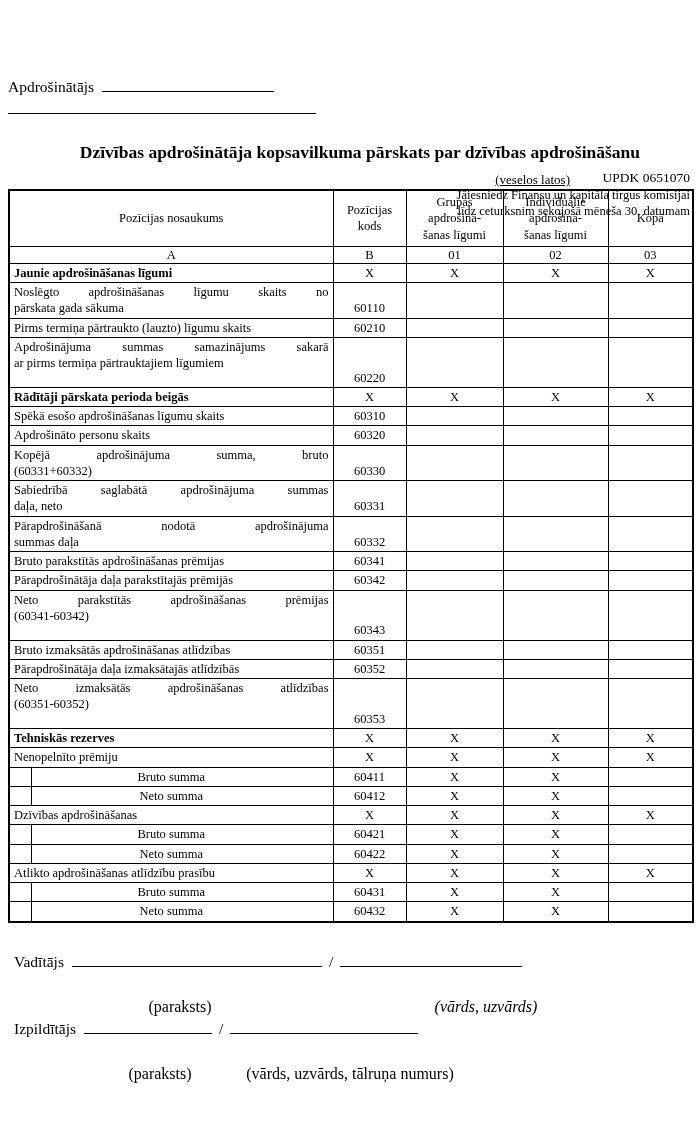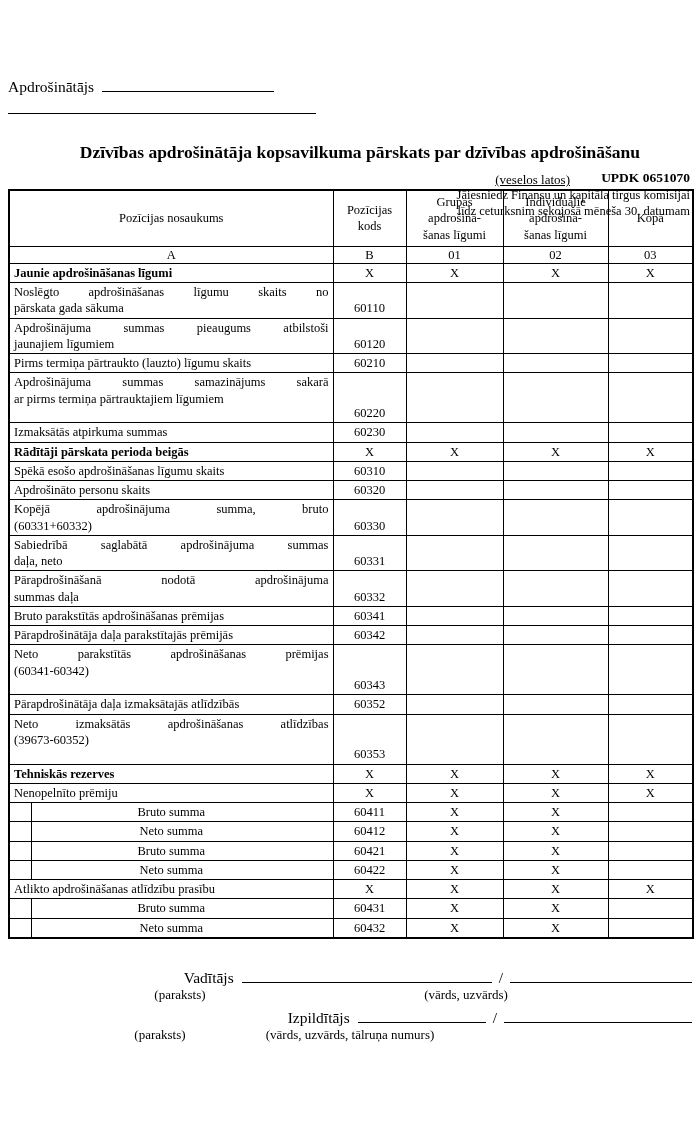--- a/index.html
+++ b/index.html
@@ -13,21 +13,21 @@
   .sheet { padding: 0 8px; position: relative; }
 
   
   .insurer-row { margin-top: 76px; font-size: 15.5px; }
   .blank { display: inline-block; border-bottom: 1px solid #000; height: 1.05em; vertical-align: baseline; }
   .insurer-blank { width: 172px; margin-left: 8px; }
   .insurer-line2 { width: 308px; border-bottom: 1px solid #000; height: 14px; margin-top: 4px; }
 
   
   .corner-note { position: absolute; top: 93px; right: 10px; text-align: right; font-size: 12.5px; line-height: 1.3; }
-  .corner-note .updk { font-weight: bold; font-size: 13.5px; }
+  .corner-note .updk { font-weight: normal; font-size: 13.5px; }
 
   
   .page-title { width: 580px; margin: 28px auto 0; text-align: right; font-weight: bold; font-size: 17.5px; line-height: 1.25; }
   .page-subtitle { text-align: center; font-size: 15px; margin-top: 3px; }
   .units-note { text-align: right; padding-right: 122px; font-size: 13px; margin-top: 8px; margin-bottom: 1px; text-decoration: underline; }
 
   
   table.form { border-collapse: collapse; width: 684px; table-layout: fixed; border: 2px solid #000; }
   .col-name { width: 324px; } .col-code { width: 73px; } .col-group { width: 97px; }
   .col-individual { width: 105px; } .col-total { width: 85px; }
@@ -38,31 +38,31 @@
   .jl { text-align: justify; text-align-last: justify; -moz-text-align-last: justify; }
   .row-section .c-name { font-weight: bold; }
   .row-sub .c-name { text-align: center; vertical-align: middle;
     background: linear-gradient(#000,#000) no-repeat 21px 0; background-size: 1px 100%; }
   .c-code { text-align: center; vertical-align: bottom; }
   .c-val { text-align: center; vertical-align: middle; }
   tr.tall { height: 50px; }
 
   
   .sig-block { margin-top: 28px; font-size: 15.5px; }
-  .sig-row { margin-left: 6px; white-space: nowrap; text-align: right; }
+  .sig-row { margin-left: 6px; white-space: nowrap; }
   .slash { margin: 0 7px; }
   .s1 { width: 250px; margin-left: 8px; }
   .s2 { width: 182px; }
   .e1 { width: 128px; margin-left: 8px; }
   .e2 { width: 188px; }
   .sig-row2 { margin-top: 4px; }
-  .cap-row { position: relative; height: 16px; font-size: 13px; }
+  .cap-row { position: relative; height: 16px; font-size: 16px; margin-top: 27px; }
   .cap { position: absolute; top: 0; transform: translateX(-50%); white-space: nowrap; }
   .cap-paraksts1 { left: 172px; }
-  .cap-vards1 { left: 458px; }
+  .cap-vards1 { left: 478px; font-style: italic; }
   .cap-paraksts2 { left: 152px; }
   .cap-vards2 { left: 342px; }
 </style>
 </head>
 <body>
 
 <div class="sheet">
 
   <div class="insurer-row">
     <span>Apdrošinātājs</span><span class="blank insurer-blank"></span>
@@ -122,56 +122,37 @@
             <div class="jl">Noslēgto apdrošināšanas līgumu skaits no</div>
             <div>pārskata gada sākuma</div>
           </td>
           <td class="c-code">60110</td>
           <td class="c-val"></td>
           <td class="c-val"></td>
           <td class="c-val"></td>
         </tr>
         <tr class="row-normal">
           <td class="c-name">
-            <div class="jl">Apdrošinājuma summas pieaugums atbilstoši</div>
-            <div>jaunajiem līgumiem</div>
-          </td>
-          <td class="c-code">60120</td>
-          <td class="c-val"></td>
-          <td class="c-val"></td>
-          <td class="c-val"></td>
-        </tr>
-        <tr class="row-normal">
-          <td class="c-name">
             <div>Pirms termiņa pārtraukto (lauzto) līgumu skaits</div>
           </td>
           <td class="c-code">60210</td>
           <td class="c-val"></td>
           <td class="c-val"></td>
           <td class="c-val"></td>
         </tr>
         <tr class="row-normal tall">
           <td class="c-name">
             <div class="jl">Apdrošinājuma summas samazinājums sakarā</div>
             <div>ar pirms termiņa pārtrauktajiem līgumiem</div>
           </td>
           <td class="c-code">60220</td>
           <td class="c-val"></td>
           <td class="c-val"></td>
           <td class="c-val"></td>
         </tr>
-        <tr class="row-normal">
-          <td class="c-name">
-            <div>Izmaksātās atpirkuma summas</div>
-          </td>
-          <td class="c-code">60230</td>
-          <td class="c-val"></td>
-          <td class="c-val"></td>
-          <td class="c-val"></td>
-        </tr>
         <tr class="row-section">
           <td class="c-name">
             <div>Rādītāji pārskata perioda beigās</div>
           </td>
           <td class="c-code">X</td>
           <td class="c-val">X</td>
           <td class="c-val">X</td>
           <td class="c-val">X</td>
         </tr>
         <tr class="row-normal">
@@ -245,31 +226,40 @@
             <div class="jl">Neto parakstītās apdrošināšanas prēmijas</div>
             <div>(60341-60342)</div>
           </td>
           <td class="c-code">60343</td>
           <td class="c-val"></td>
           <td class="c-val"></td>
           <td class="c-val"></td>
         </tr>
         <tr class="row-normal">
           <td class="c-name">
+            <div>Bruto izmaksātās apdrošināšanas atlīdzības</div>
+          </td>
+          <td class="c-code">60351</td>
+          <td class="c-val"></td>
+          <td class="c-val"></td>
+          <td class="c-val"></td>
+        </tr>
+        <tr class="row-normal">
+          <td class="c-name">
             <div>Pārapdrošinātāja daļa izmaksātajās atlīdzībās</div>
           </td>
           <td class="c-code">60352</td>
           <td class="c-val"></td>
           <td class="c-val"></td>
           <td class="c-val"></td>
         </tr>
         <tr class="row-normal tall">
           <td class="c-name">
             <div class="jl">Neto izmaksātās apdrošināšanas atlīdzības</div>
-            <div>(39673-60352)</div>
+            <div>(60351-60352)</div>
           </td>
           <td class="c-code">60353</td>
           <td class="c-val"></td>
           <td class="c-val"></td>
           <td class="c-val"></td>
         </tr>
         <tr class="row-section">
           <td class="c-name">
             <div>Tehniskās rezerves</div>
           </td>
@@ -297,20 +287,29 @@
           <td class="c-val"></td>
         </tr>
         <tr class="row-sub">
           <td class="c-name">
             <div>Neto summa</div>
           </td>
           <td class="c-code">60412</td>
           <td class="c-val">X</td>
           <td class="c-val">X</td>
           <td class="c-val"></td>
+        </tr>
+        <tr class="row-normal">
+          <td class="c-name">
+            <div>Dzīvības apdrošināšanas</div>
+          </td>
+          <td class="c-code">X</td>
+          <td class="c-val">X</td>
+          <td class="c-val">X</td>
+          <td class="c-val">X</td>
         </tr>
         <tr class="row-sub">
           <td class="c-name">
             <div>Bruto summa</div>
           </td>
           <td class="c-code">60421</td>
           <td class="c-val">X</td>
           <td class="c-val">X</td>
           <td class="c-val"></td>
         </tr>

